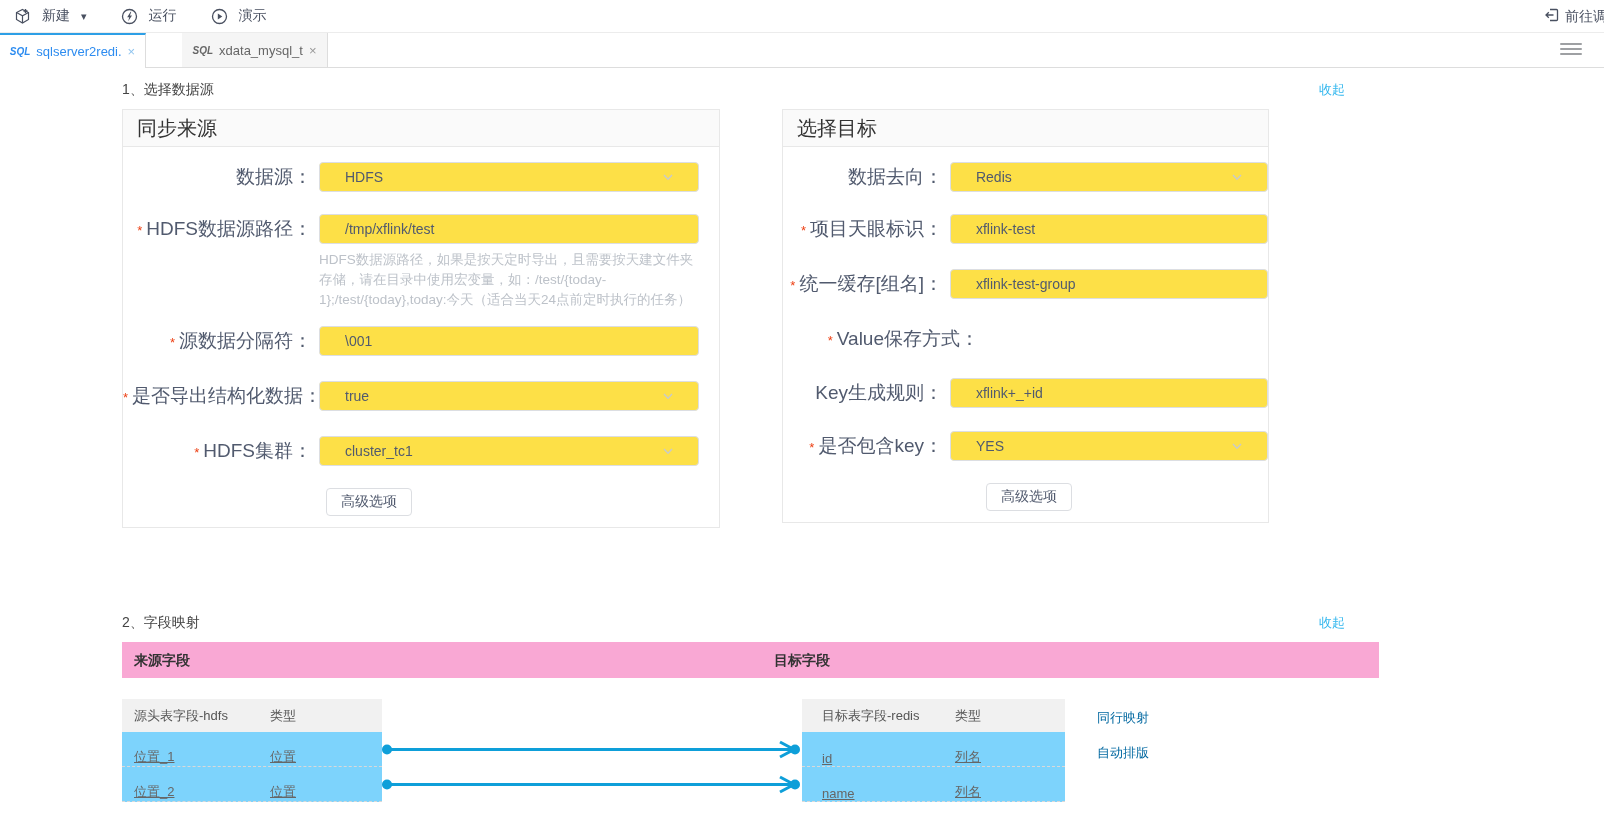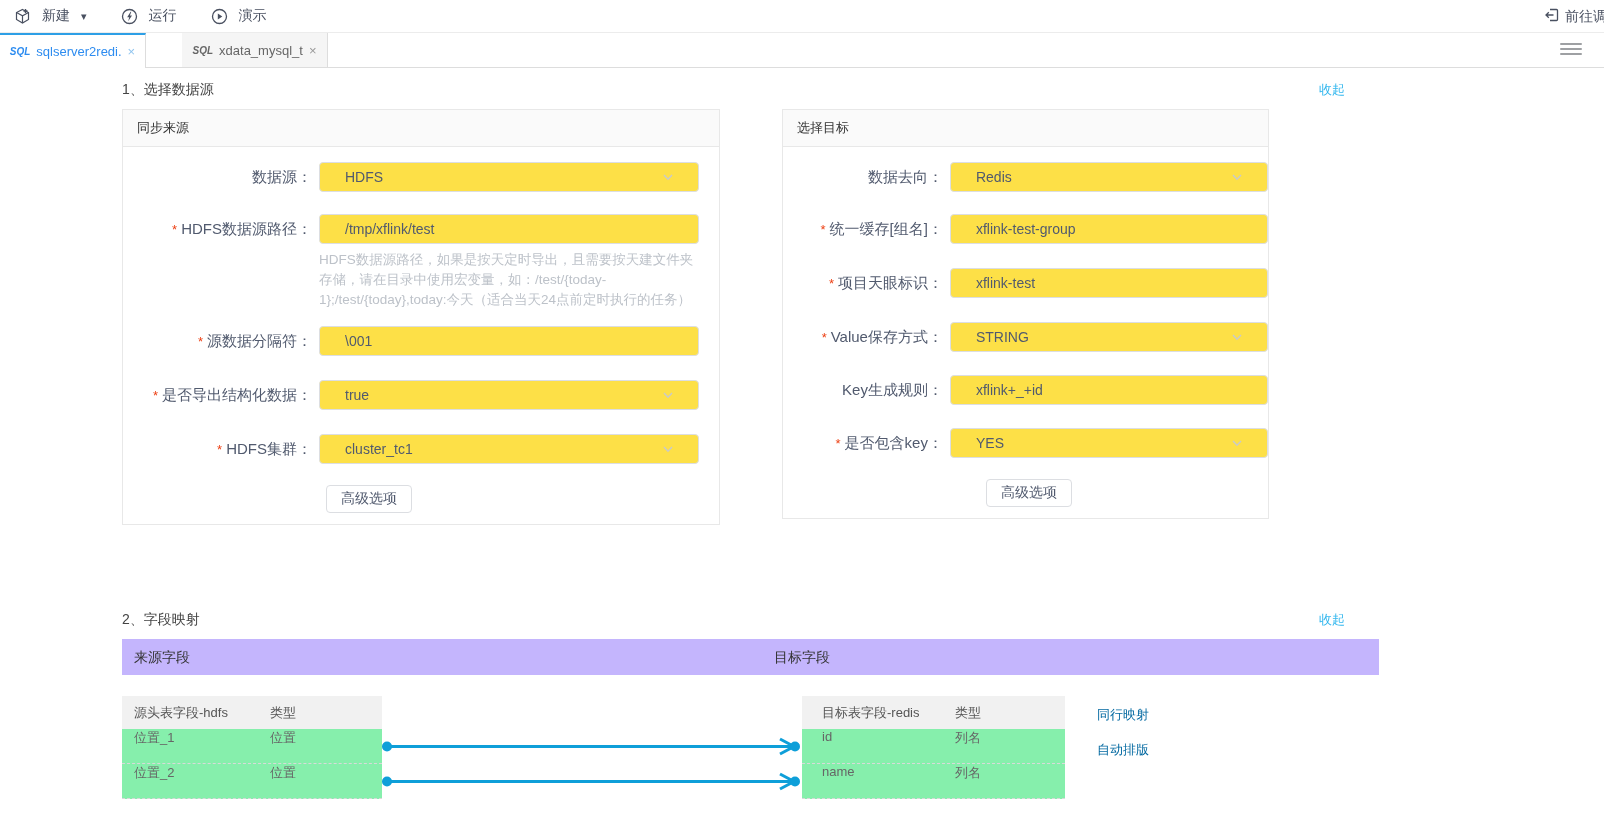--- a/index.html
+++ b/index.html
@@ -34,55 +34,55 @@
   .content { padding:13px 0 0 122px; }
   .section-head { width:1257px; display:flex; justify-content:space-between; align-items:center;
     padding-right:34px; margin-bottom:10px; }
   .section-title { font-size:14px; color:#444; }
   .collapse-link { font-size:13px; color:#33b7ee; text-decoration:none; cursor:pointer; }
 
   .panels { display:flex; align-items:flex-start; }
   .panel { border:1px solid #e8e8e8; background:#fff; }
   .panel-source { width:598px; margin-right:62px; }
   .panel-target { width:487px; }
-  .panel-header { height:37px; line-height:36px; padding-left:14px; font-size:13px; color:#333;
+  .panel-header { height:37px; line-height:36px; padding-left:14px; font-size:20px; color:#333;
     background:#fafafa; border-bottom:1px solid #e8e8e8; }
   .panel-body { padding-top:15px; padding-bottom:11px; }
 
   .form-row { display:flex; }
-  .f-label { width:196px; text-align:right; padding-right:7px; font-size:15px; color:#515a6e;
+  .f-label { width:196px; text-align:right; padding-right:7px; font-size:19px; color:#515a6e;
     line-height:30px; white-space:nowrap; }
   .panel-target .f-label { width:203px; }
   .f-label.required::before { content:"*"; color:#ed4014; margin-right:4px; font-size:13px; }
   .f-control { display:flex; flex-direction:column; }
   .ctl { width:380px; height:30px; border:1px solid #dcdee2; border-radius:4px; background:#fde047;
     font-size:14px; color:#515a6e; padding:0 25px; line-height:28px; }
   .panel-target .ctl { width:378px; }
   input.ctl { outline:none; font-family:"Liberation Sans","DejaVu Sans",sans-serif; }
   .select { display:flex; align-items:center; justify-content:space-between; cursor:pointer; }
   .select svg { flex:none; margin-right:-2px; }
   .help { width:380px; margin-top:6px; font-size:13.5px; line-height:20px; color:#bdc2c9; }
   .mb22 { margin-bottom:22px; } .mb23 { margin-bottom:23px; } .mb16 { margin-bottom:16px; }
   .mb20 { margin-bottom:20px; }
   .adv-btn { width:86px; height:28px; margin-left:203px; border:1px solid #dcdee2; border-radius:4px;
     background:#fff; font-size:14px; color:#515a6e; cursor:pointer;
     font-family:"Liberation Sans","DejaVu Sans",sans-serif; }
   .panel-target .adv-btn { margin-left:203px; }
 
   .sec2 { margin-top:86px; }
-  .map-headerbar { width:1257px; height:36px; background:#c4b5fd; position:relative;
-    font-size:14px; color:#333; font-weight:normal; line-height:36px; }
+  .map-headerbar { width:1257px; height:36px; background:#f9a8d4; position:relative;
+    font-size:14px; color:#333; font-weight:bold; line-height:36px; }
   .map-headerbar .src { position:absolute; left:12px; }
   .map-headerbar .tgt { position:absolute; left:652px; }
 
   .mapping { margin-top:21px; display:flex; align-items:flex-start; position:relative; }
   .map-table { font-size:13px; color:#666; }
   .map-table .thead { display:flex; height:33px; align-items:center; background:#f1f1f1; color:#555; }
-  .map-table .trow { display:flex; height:35px; align-items:flex-start; border-bottom:1px dashed #d9d9d9;
-    background:#86efac; }
+  .map-table .trow { display:flex; height:35px; align-items:flex-end; border-bottom:1px dashed #d9d9d9;
+    background:#7dd3fc;text-decoration:underline; }
   .t-src { width:260px; }
   .t-src .c1 { width:148px; padding-left:12px; }
   .t-tgt { width:263px; }
   .t-tgt .c1 { width:153px; padding-left:20px; }
   .arrow-zone { width:420px; position:relative; height:103px; flex:none; }
   .arrow-zone svg { position:absolute; left:0; top:0; }
   .map-actions { margin-left:32px; display:flex; flex-direction:column; padding-top:10px; }
   .map-actions a { font-size:13px; color:#0369a1; text-decoration:none; margin-bottom:17px; cursor:pointer; }
 </style>
 </head>
@@ -219,37 +219,31 @@
           <label class="f-label">数据去向：</label>
           <div class="ctl select">
             <span>Redis</span>
             <svg width="14" height="14" viewBox="0 0 14 14">
                 <path d="M3 5 L7 9.2 L11 5" fill="none" stroke="#c8cacc" stroke-width="1.4"></path>
               </svg>
           </div>
         </div>
 
         <div class="form-row mb23">
+          <label class="f-label required">项目天眼标识：</label>
+          <input class="ctl" value="xflink-test" style="">
+        </div>
+
+        <div class="form-row mb23">
           <label class="f-label required">统一缓存[组名]：</label>
           <input class="ctl" value="xflink-test-group" style="">
         </div>
 
-        <div class="form-row mb23">
-          <label class="f-label required">项目天眼标识：</label>
-          <input class="ctl" value="xflink-test" style="">
-        </div>
-
         <div class="form-row mb22">
           <label class="f-label required">Value保存方式：</label>
-          <div class="ctl select">
-            <span>STRING</span>
-            <svg width="14" height="14" viewBox="0 0 14 14">
-                <path d="M3 5 L7 9.2 L11 5" fill="none" stroke="#c8cacc" stroke-width="1.4"></path>
-              </svg>
-          </div>
         </div>
 
         <div class="form-row mb23">
           <label class="f-label">Key生成规则：</label>
           <input class="ctl" value="xflink+_+id" style="">
         </div>
 
         <div class="form-row mb20">
           <label class="f-label required">是否包含key：</label>
           <div class="ctl select">

